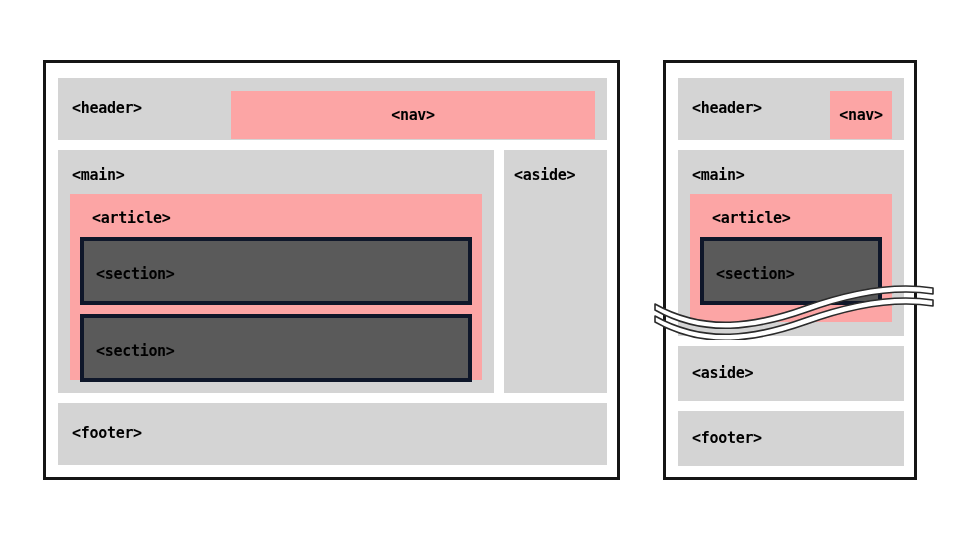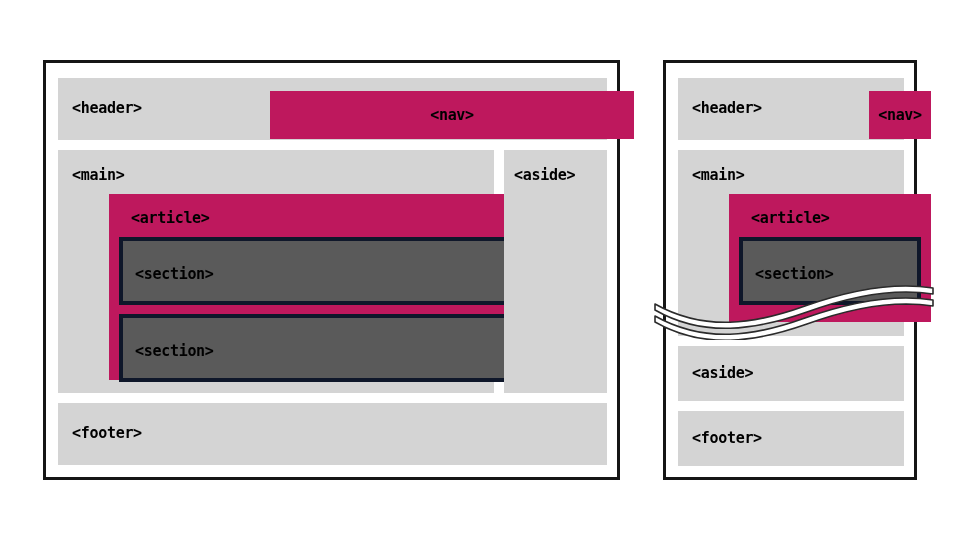--- a/index.html
+++ b/index.html
@@ -53,21 +53,21 @@
     position: absolute;
     font-weight: bold;
     color: #000000;
     white-space: nowrap;
     letter-spacing: -0.3px;
     line-height: 1;
   }
 
   
   .tone-light  { background: #d4d4d4; }
-  .tone-mid    { background: #be185d; margin-left: 39px; }
+  .tone-mid    { background: #fca5a5; }
   .tone-dark   { background: #5a5a5a; }
   .tone-dark.outlined { border: 4px solid #0f172a; }
 
   
   #d-header {
     left: 12px;  top: 15px;  width: 549px; height: 62px;
   }
   #d-header .lbl { left: 14px; top: 23px; font-size: 15px; }
 
   #d-nav {

